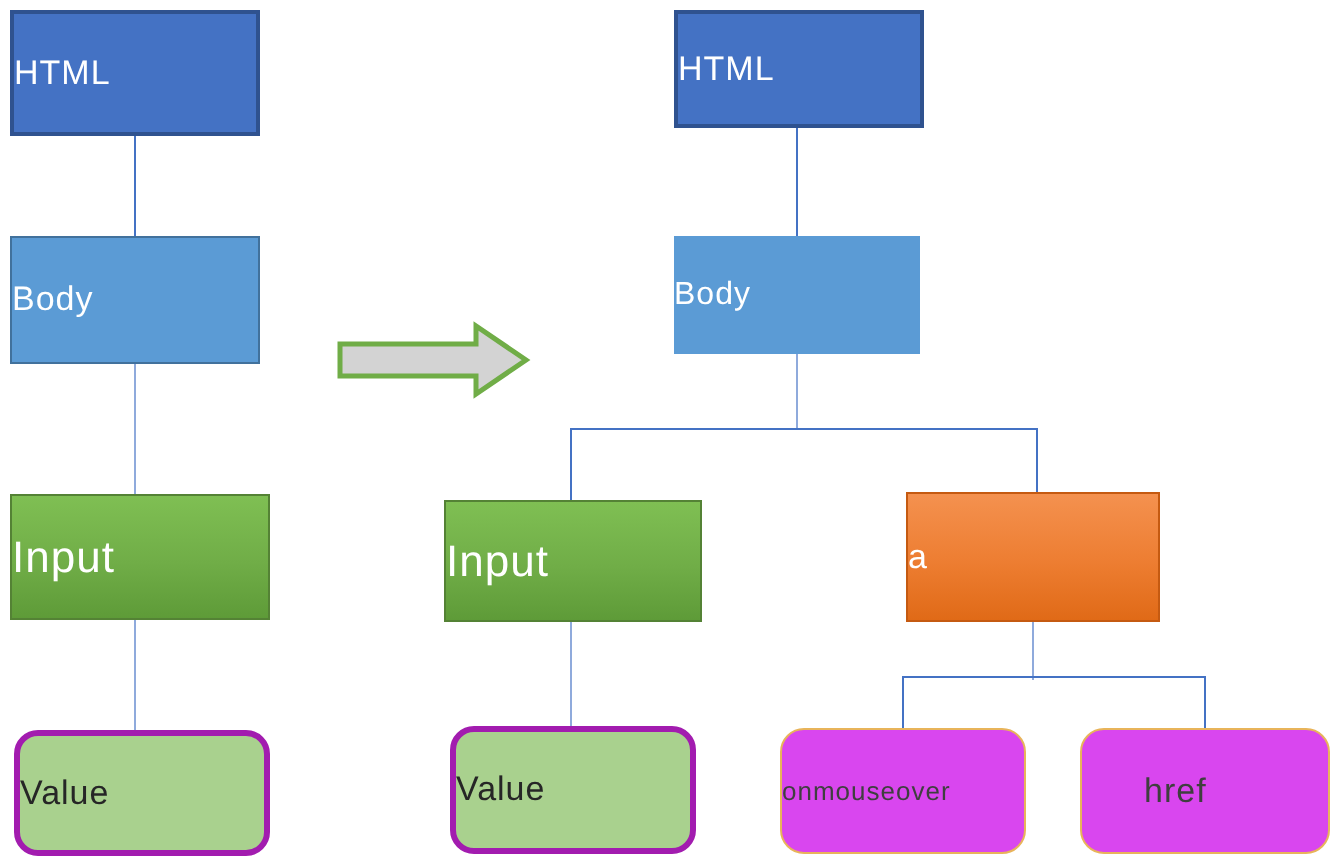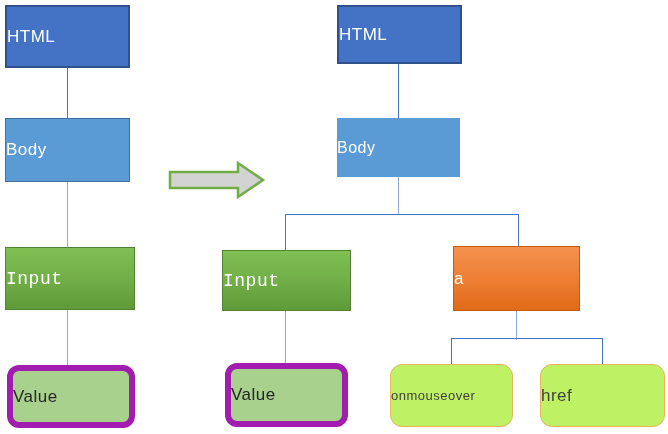--- a/index.html
+++ b/index.html
@@ -41,44 +41,43 @@
   .n-body-plain {
     background: #5B9BD5;
     border: none;
     color: #ffffff;
     font-size: 16px;
   }
   .n-input {
     background: linear-gradient(180deg, #7FBF53 0%, #70AD47 55%, #5E9B38 100%);
     border: 1px solid #548235;
     color: #ffffff;
-    font-size: 18px;
-    font-family: Liberation Mono, monospace;
+    font-size: 22px;
   }
   .n-anchor {
     background: linear-gradient(180deg, #F4914F 0%, #ED7D31 55%, #E06A17 100%);
     border: 1px solid #C55A11;
     color: #ffffff;
     font-size: 17px;
   }
   .n-value {
     background: #A9D18E;
-    border: 6px solid #a21caf;
+    border: 3px solid #a21caf;
     border-radius: 12px;
     color: #262626;
     font-size: 17px;
   }
   .n-attr {
-    background: #bef264;
+    background: #d946ef;
     border: 1px solid #E8B45A;
     border-radius: 12px;
     color: #3F3F3F;
     font-size: 13px;
   }
-  .n-attr.big { font-size: 17px; }
+  .n-attr.big { font-size: 17px; padding-left: 31px; }
 
   
   .conn {
     position: absolute;
     background: #4472C4;
     z-index: 1;
   }
   .conn.v { width: 1px; }
   .conn.h { height: 1px; }
   .conn.light { background: #8FAADC; }

